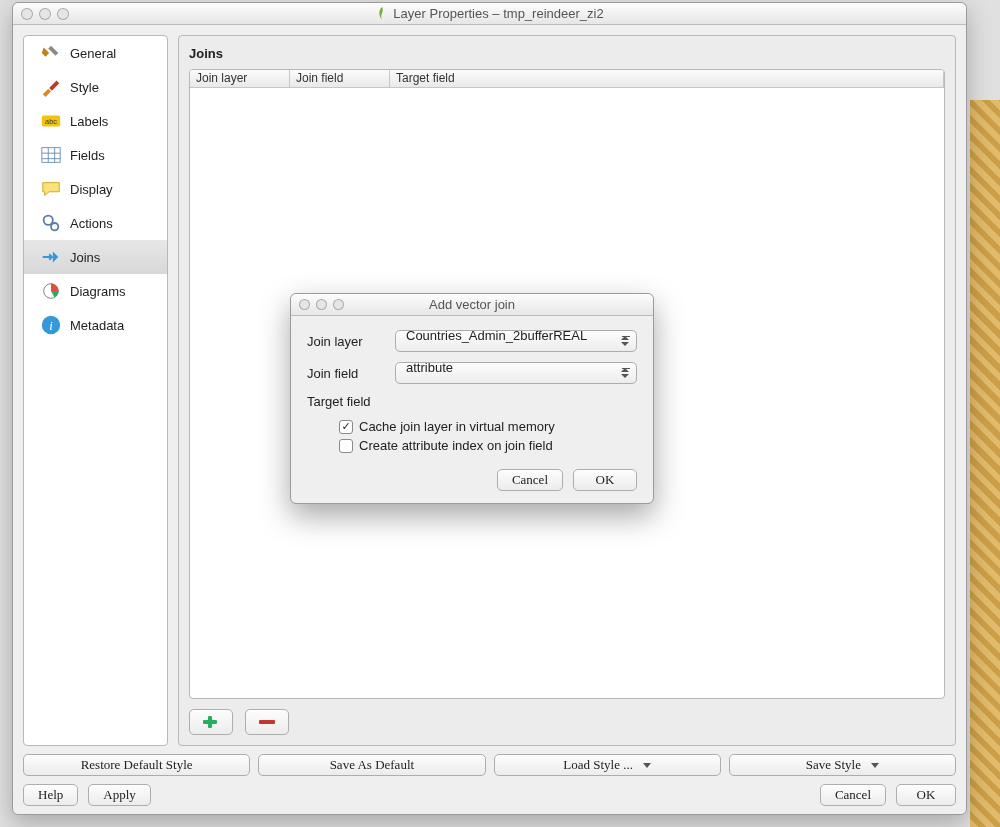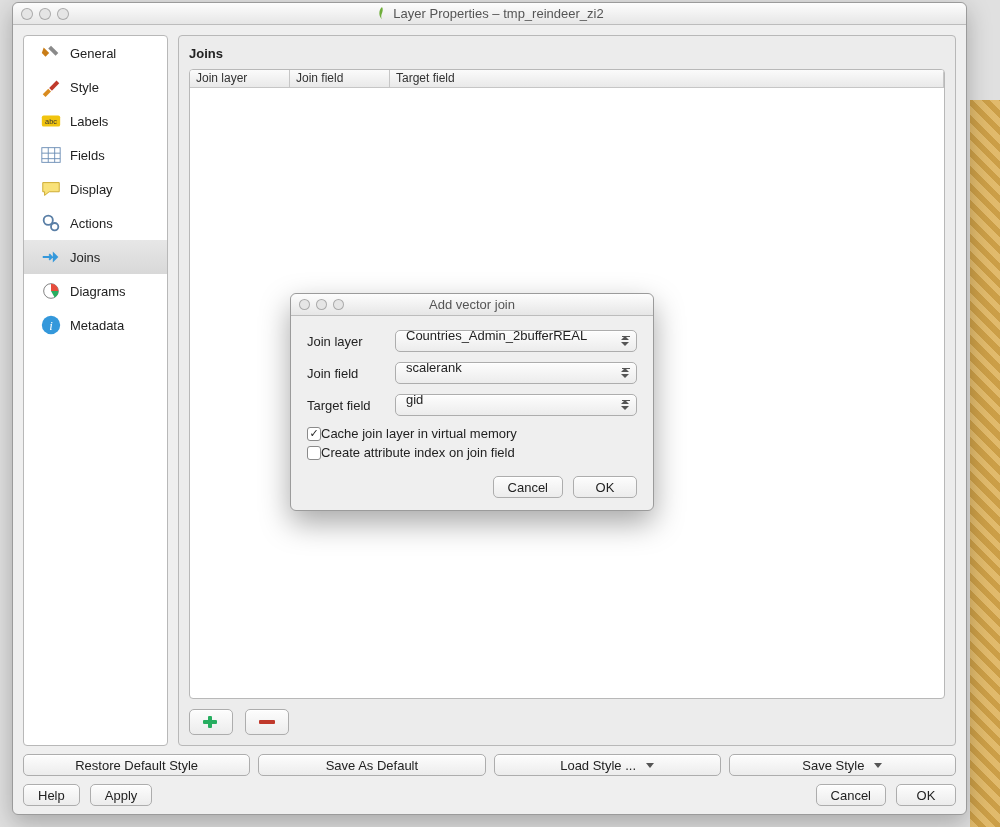--- a/index.html
+++ b/index.html
@@ -161,20 +161,21 @@
     height:22px;
     border:1px solid #adadad;
     border-radius:5px;
     background: linear-gradient(#fdfdfd,#ececec);
     box-shadow: 0 1px 0 #fff inset;
     font-size:13px;
     padding:0 14px;
     display:flex; align-items:center; justify-content:center;
     cursor:pointer;
     white-space:nowrap;
+    font-family:Liberation Serif, serif;
   }
   .mac-btn.with-arrow::after {
     content:"";
     width:0;height:0;margin-left:10px;
     border-left:4px solid transparent;
     border-right:4px solid transparent;
     border-top:5px solid #555;
   }
   .style-row .mac-btn { flex:1; }
   .bottom-row { display:flex; justify-content:space-between; }
@@ -228,22 +229,23 @@
   }
   .stepper span{
     width:0;height:0;margin:0 auto;
     border-left:4px solid transparent;
     border-right:4px solid transparent;
   }
   .stepper .up{border-bottom:4px solid #555;}
   .stepper .dn{border-top:4px solid #555;}
 
   .check-row {
-    display:flex; align-items:center; gap:0;
+    display:flex; align-items:center; gap:6px;
     margin-bottom:4px;
+    margin-left:32px;
   }
   .chk {
     width:14px;height:14px;
     border:1px solid #8a8a8a;
     border-radius:3px;
     background:#fff;
     display:flex;align-items:center;justify-content:center;
     font-size:11px;line-height:1;color:#222;
   }
   .chk.checked::after{content:"✓";}
@@ -405,37 +407,30 @@
         <div class="stepper">
             <span class="up"></span>
             <span class="dn"></span>
           </div>
       </div>
     </div>
 
     <div class="form-row">
       <div class="form-label">Join field</div>
       <div class="combo">
-        <span>scalerank</span>
+        <span>attribute</span>
         <div class="stepper">
             <span class="up"></span>
             <span class="dn"></span>
           </div>
       </div>
     </div>
 
     <div class="form-row">
       <div class="form-label">Target field</div>
-      <div class="combo">
-        <span>gid</span>
-        <div class="stepper">
-            <span class="up"></span>
-            <span class="dn"></span>
-          </div>
-      </div>
     </div>
 
     <div class="check-row">
       <div class="chk checked"></div>
       <span>Cache join layer in virtual memory</span>
     </div>
     <div class="check-row">
       <div class="chk"></div>
       <span>Create attribute index on join field</span>
     </div>

